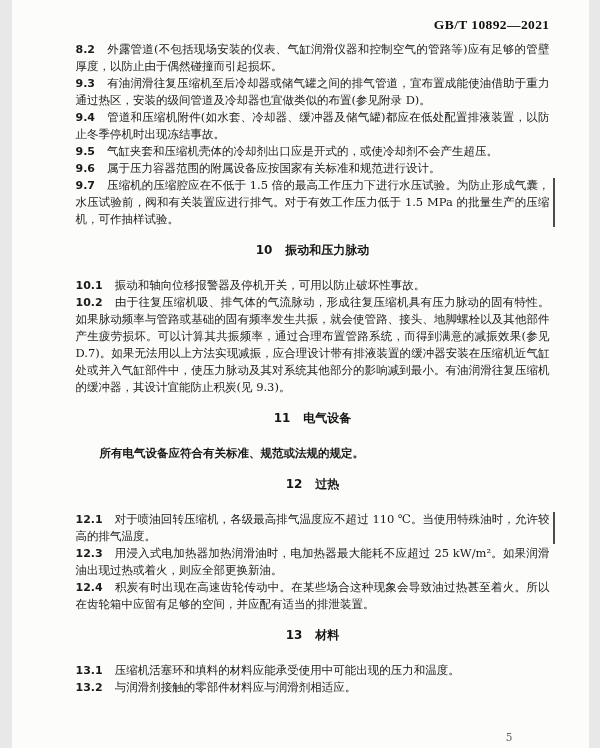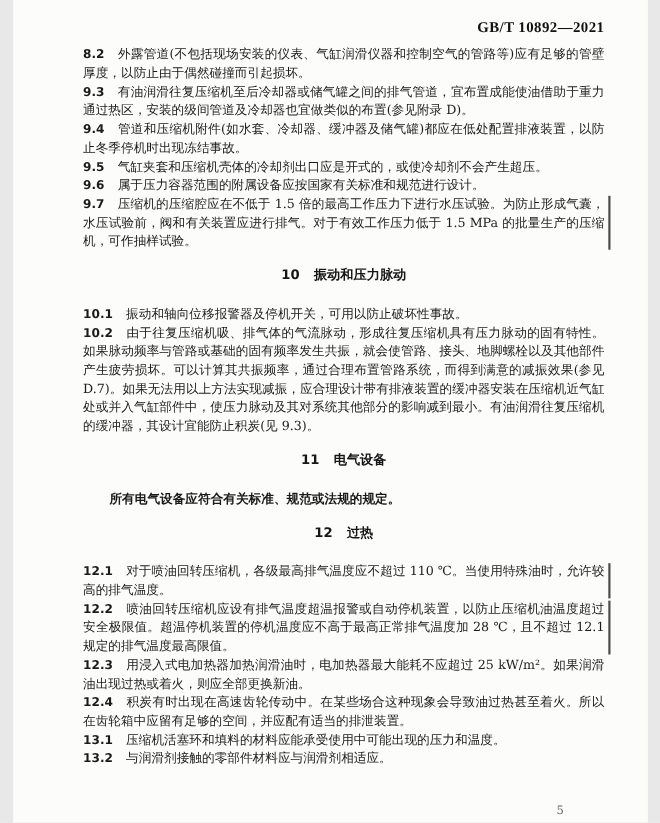--- a/index.html
+++ b/index.html
@@ -108,26 +108,26 @@
     <p class="clause"><span class="cnum">10.2</span><span class="ctext">由于往复压缩机吸、排气体的气流脉动，形成往复压缩机具有压力脉动的固有特性。如果脉动频率与管路或基础的固有频率发生共振，就会使管路、接头、地脚螺栓以及其他部件产生疲劳损坏。可以计算其共振频率，通过合理布置管路系统，而得到满意的减振效果(参见 D.7)。如果无法用以上方法实现减振，应合理设计带有排液装置的缓冲器安装在压缩机近气缸处或并入气缸部件中，使压力脉动及其对系统其他部分的影响减到最小。有油润滑往复压缩机的缓冲器，其设计宜能防止积炭(见 9.3)。</span></p>
 
     <h2 class="heading"><span class="hnum">11</span><span class="htext">电气设备</span></h2>
 
     <p class="plain"><span>所有电气设备应符合有关标准、规范或法规的规定。</span></p>
 
     <h2 class="heading"><span class="hnum">12</span><span class="htext">过热</span></h2>
 
     <p class="clause changed"><span class="cnum">12.1</span><span class="ctext">对于喷油回转压缩机，各级最高排气温度应不超过 110 ℃。当使用特殊油时，允许较高的排气温度。</span></p>
 
-    <p class="clause changed"><span class="cnum">12.2</span><span class="ctext">喷油回转压缩机应设有排气温度超温报警或自动停机装置，以防止压缩机油温度超过安全极限值。超温停机装置的停机温度应不高于最高正常排气温度加 28 ℃，且不超过 12.1 规定的排气温度最高限值。</span></p>
 
     <p class="clause"><span class="cnum">12.3</span><span class="ctext">用浸入式电加热器加热润滑油时，电加热器最大能耗不应超过 25 kW/m²。如果润滑油出现过热或着火，则应全部更换新油。</span></p>
 
     <p class="clause"><span class="cnum">12.4</span><span class="ctext">积炭有时出现在高速齿轮传动中。在某些场合这种现象会导致油过热甚至着火。所以在齿轮箱中应留有足够的空间，并应配有适当的排泄装置。</span></p>
 
+    <h2 class="heading"><span class="hnum">13</span><span class="htext">材料</span></h2>
 
     <p class="clause"><span class="cnum">13.1</span><span class="ctext">压缩机活塞环和填料的材料应能承受使用中可能出现的压力和温度。</span></p>
 
     <p class="clause"><span class="cnum">13.2</span><span class="ctext">与润滑剂接触的零部件材料应与润滑剂相适应。</span></p>
 
     <p class="clause"></p>
 
   </div>
 
   <div class="footer">

